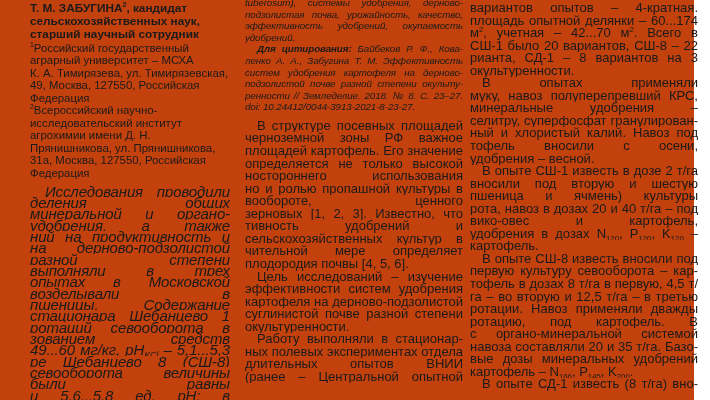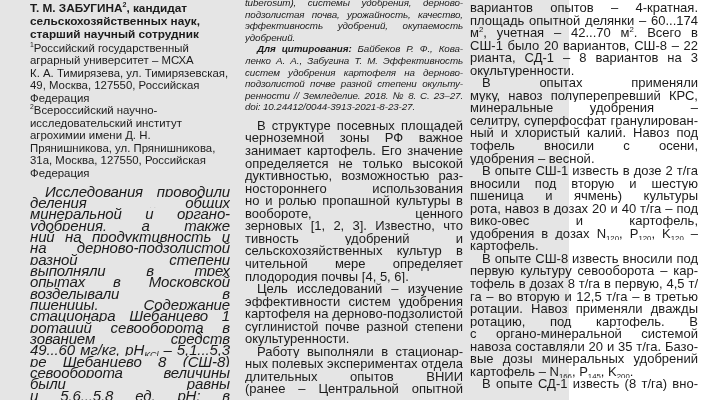--- a/index.html
+++ b/index.html
@@ -1,21 +1,21 @@
 <!DOCTYPE html>
 <html><head>
 <meta charset="utf-8">
 <style>
   html,body{margin:0;padding:0;}
   body{
     width:710px;height:400px;overflow:hidden;
     background:#ffffff;color:#1b1b1b;
     font-family:"Liberation Sans","DejaVu Sans",sans-serif;
   }
-  .page{position:relative;width:569px;height:400px;background:#e5e5e5;}
+  .page{position:relative;width:694px;height:400px;background:#c2410c;}
   .col{position:absolute;top:0;}
   .col-left{left:30px;width:200px;top:2px;}
   .col-mid{left:245px;width:218px;top:-3px;}
   .col-right{left:470px;width:228px;top:2px;}
 
   .block{margin:0;}
   .line{overflow:hidden;}
 
   
   .author{font-weight:bold;font-size:11.8px;line-height:13.2px;}
@@ -97,23 +97,22 @@
         <div class="line"><b>Для цитирования:</b> Байбеков Р. Ф., Кова-</div>
         <div class="line">ленко А. А., Забугина Т. М. Эффективность</div>
         <div class="line">систем удобрения картофеля на дерново-</div>
         <div class="line">подзолистой почве разной степени окульту-</div>
         <div class="line">ренности // Земледелие. 2018. № 8. С. 23–27.</div>
         <div class="line end">doi: 10.24412/0044-3913-2021-8-23-27.</div>
       </div>
       <div class="block body just indent">
         <div class="line">В структуре посевных площадей Не-</div>
         <div class="line">черноземной зоны РФ важное место</div>
-        <div class="line">занимает картофель. Его значение</div>
+        <div class="line">площадей картофель. Его значение</div>
         <div class="line">определяется не только высокой про-</div>
-        <div class="line">дуктивностью, возможностью раз-</div>
         <div class="line">ностороннего использования урожая,</div>
         <div class="line">но и ролью пропашной культуры в се-</div>
         <div class="line">вообороте, ценного предшественника</div>
         <div class="line">зерновых [1, 2, 3]. Известно, что эффек-</div>
         <div class="line">тивность удобрений и продуктивность</div>
         <div class="line">сельскохозяйственных культур в зна-</div>
         <div class="line">чительной мере определяет уровень</div>
         <div class="line end">плодородия почвы [4, 5, 6].</div>
       </div>
       <div class="block body just indent">

